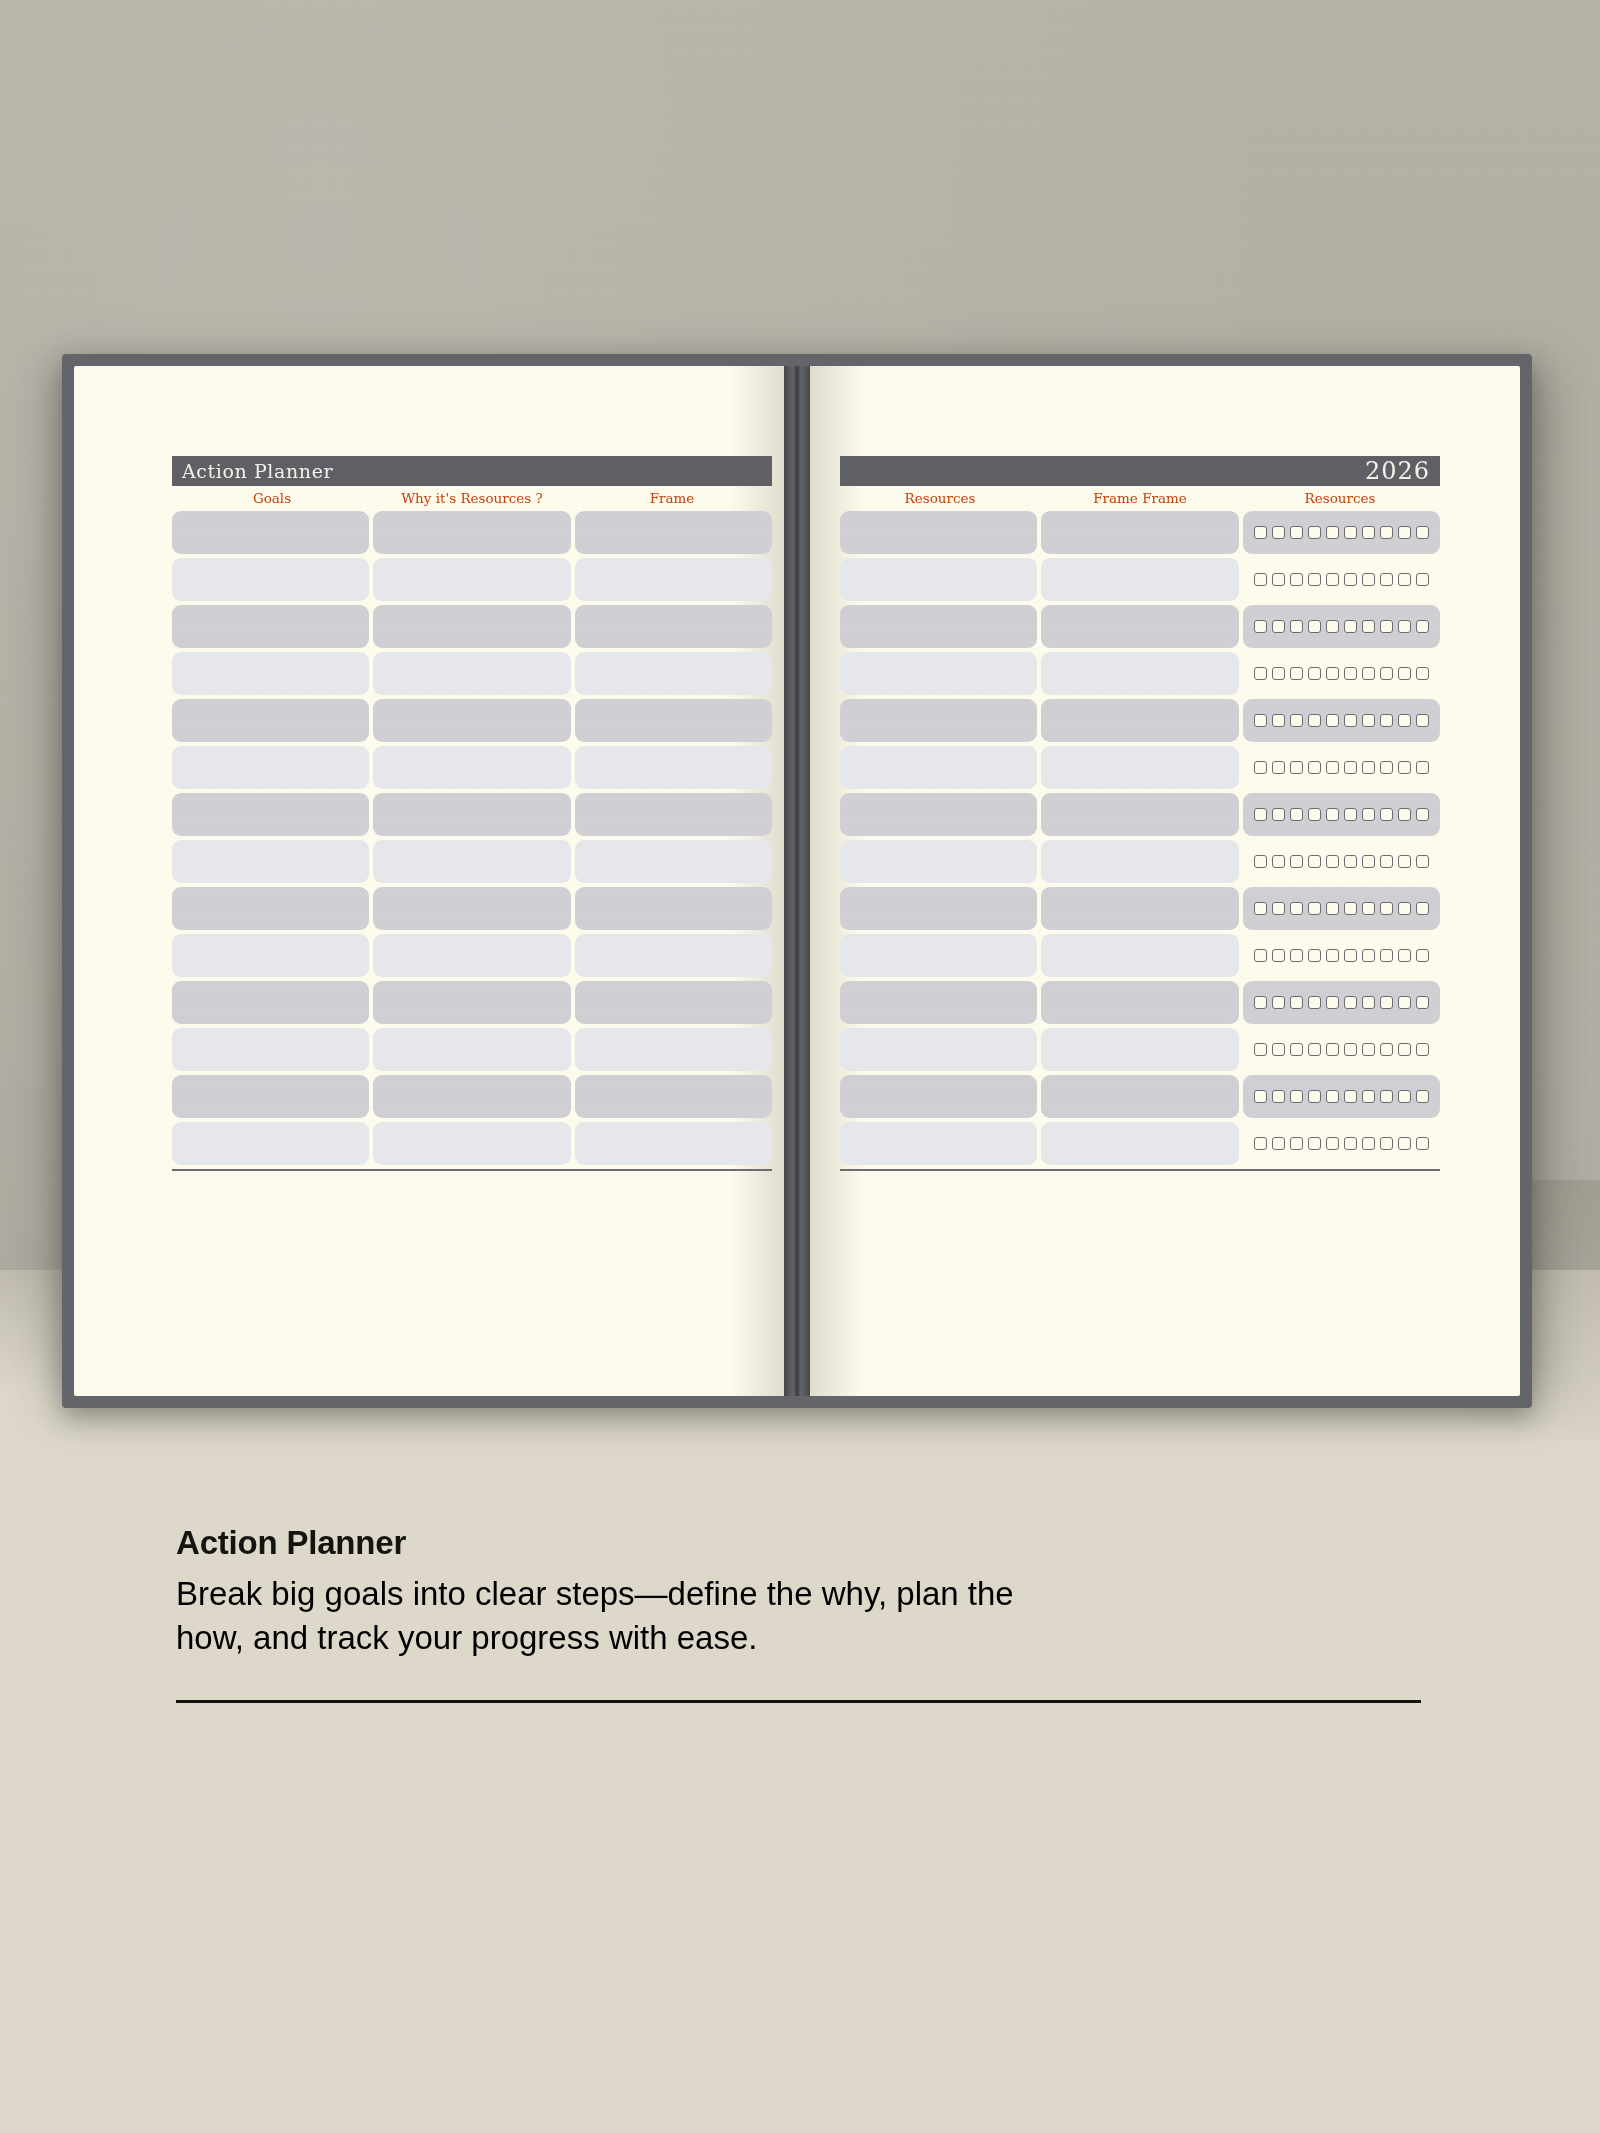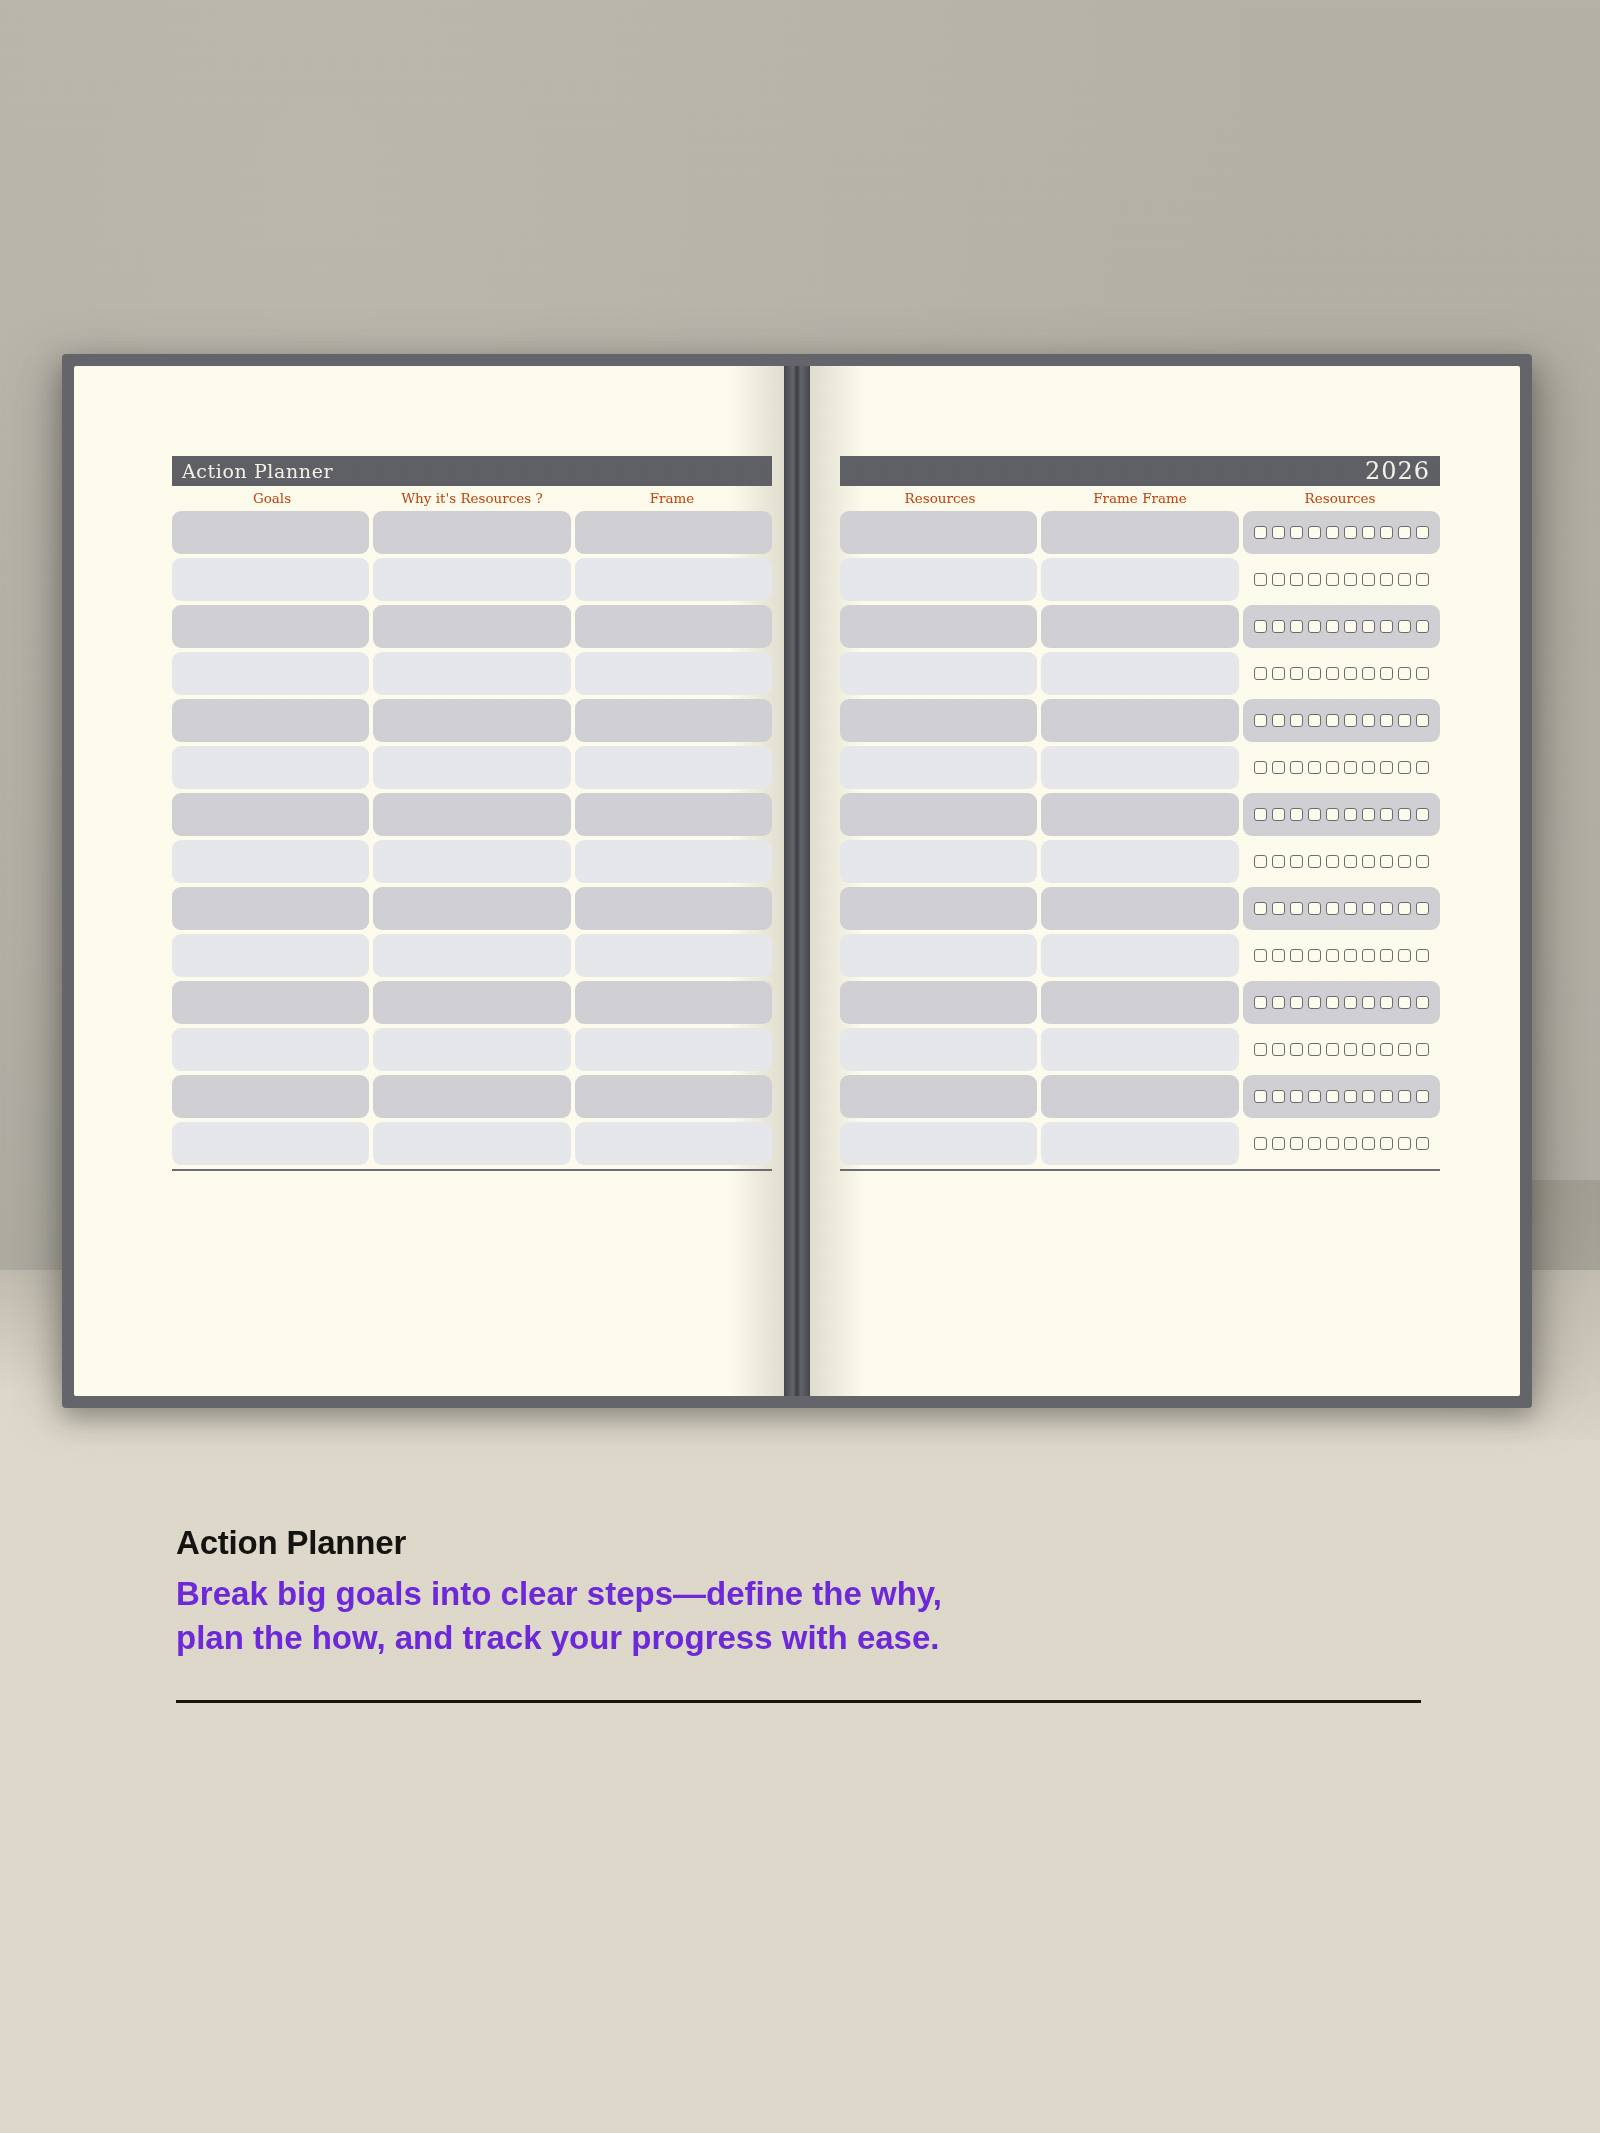--- a/index.html
+++ b/index.html
@@ -208,23 +208,23 @@
     margin: 0 0 10px 0;
     font-size: 33px;
     font-weight: bold;
     color: #13130f;
     letter-spacing: -0.2px;
   }
   .caption p {
     margin: 0;
     font-size: 33px;
     line-height: 1.33;
-    color: #6d28d9;
+    color: #000000;
     max-width: 840px;
-    font-weight: 700;
+    font-weight: 400;
   }
   .caption .rule {
     margin-top: 40px;
     height: 3px;
     background: #15150f;
     width: 1245px;
   }
 </style>
 </head>
 <body>

